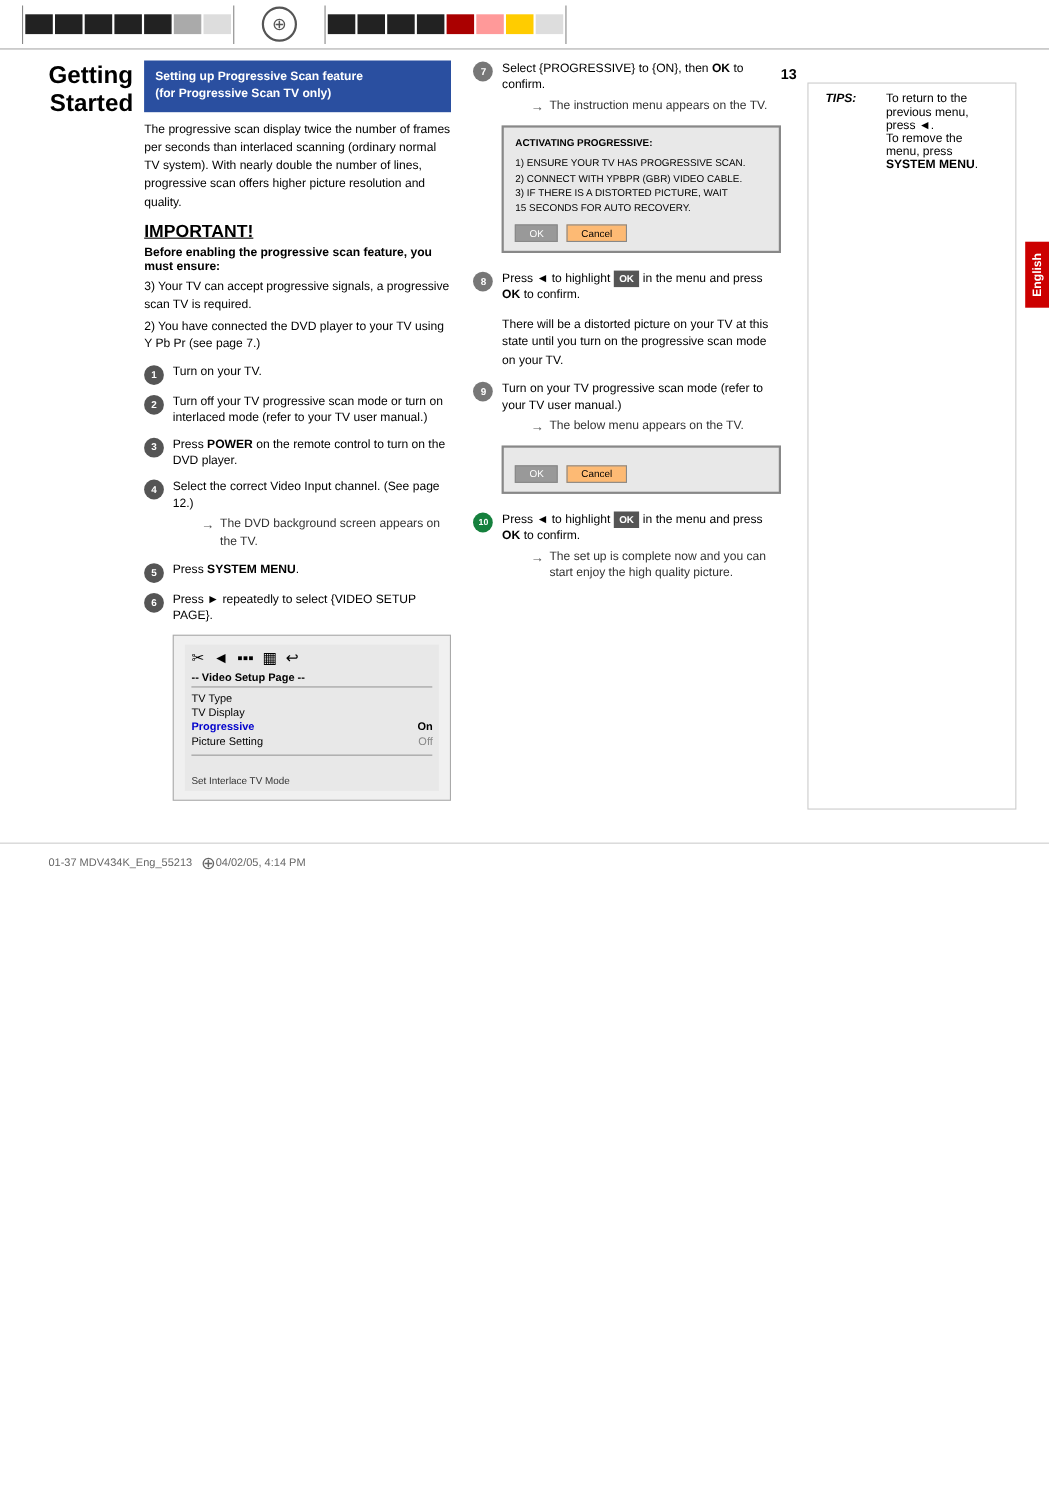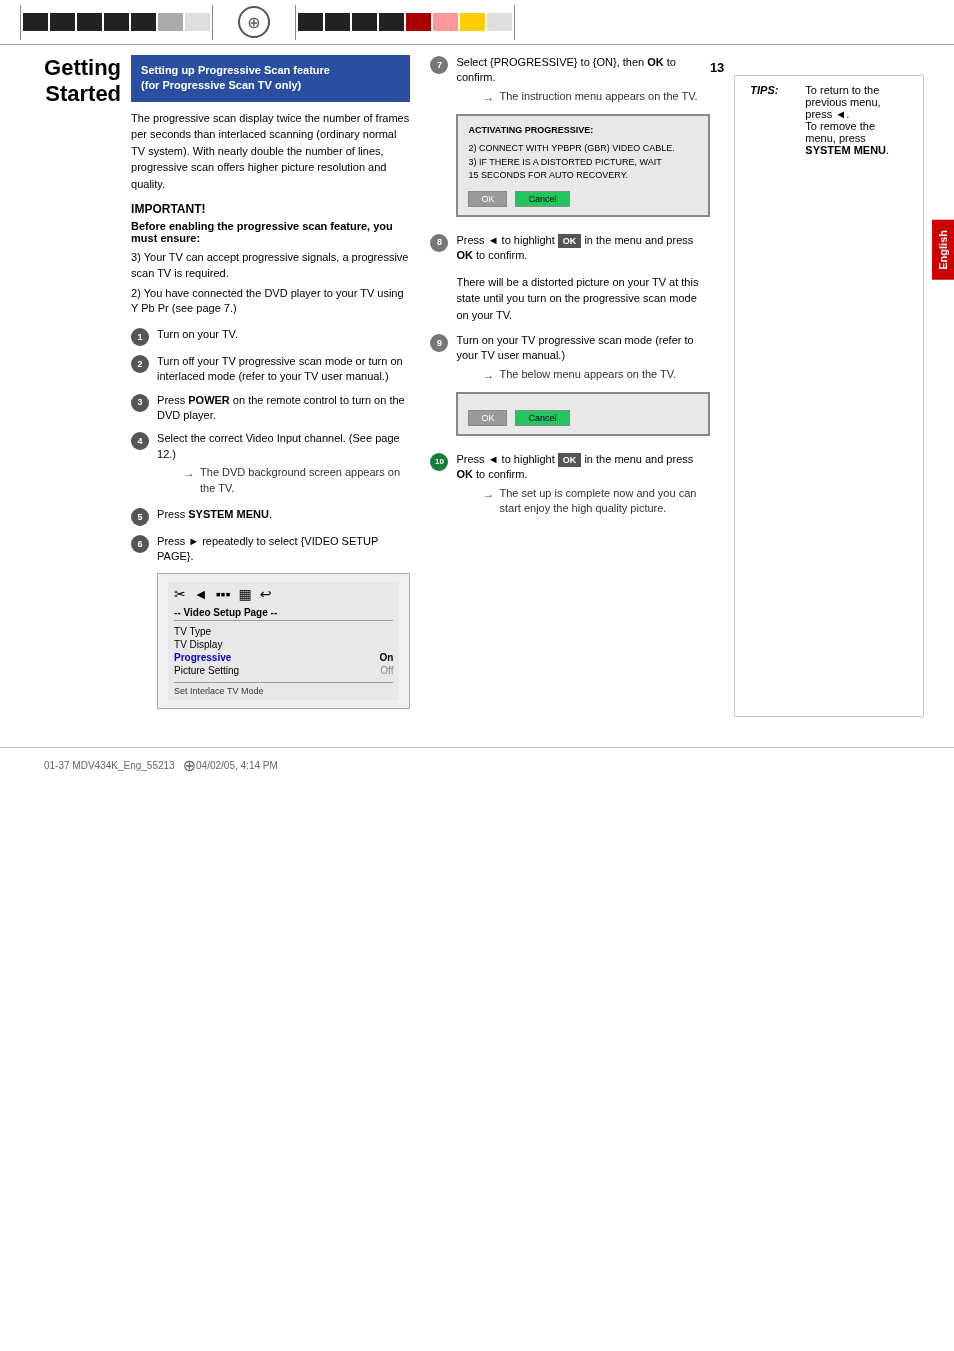--- a/index.html
+++ b/index.html
@@ -68,22 +68,23 @@
     }
 
     .section-text {
       font-size: 11px;
       line-height: 1.5;
       margin-bottom: 10px;
     }
 
     .important-label {
       font-weight: bold;
-      font-size: 12px;
+      font-size: 16px;
       margin-bottom: 4px;
+      text-decoration: underline;
     }
     .important-sub {
       font-weight: bold;
       font-size: 11px;
       margin-bottom: 6px;
     }
 
     .numbered-step {
       display: flex;
       gap: 5px;
@@ -164,21 +165,21 @@
       padding: 1px 0;
     }
     .menu-row.highlighted { color: #0000cc; font-weight: bold; }
     .menu-row .val-on { color: #000; }
     .menu-row .val-off { color: #888; }
     .menu-footer {
       margin-top: 5px;
       font-size: 9px;
       color: #333;
       border-top: 1px solid #999;
-      padding-top: 3px;
+      padding-top: 18px;
     }
 
     
     .dialog-box {
       border: 2px solid #888;
       padding: 8px 10px;
       margin: 8px 0;
       background: #e8e8e8;
       font-size: 9px;
       line-height: 1.5;
@@ -189,21 +190,21 @@
       margin-bottom: 5px;
     }
     .dialog-buttons {
       display: flex;
       gap: 8px;
       margin-top: 8px;
     }
     .dialog-btn {
       padding: 2px 12px;
       font-size: 9px;
-      background: #22c55e;
+      background: #fdba74;
       border: 1px solid #888;
       cursor: pointer;
     }
     .dialog-btn.ok-btn {
       background: #999;
       color: #fff;
     }
 
     
     .ok-box {
@@ -422,20 +423,21 @@
         <div class="step-circle" style="background:#777;">7</div>
         <div class="step-content">
           <span>Select {PROGRESSIVE} to {ON}, then <strong>OK</strong> to confirm.</span>
           <div class="arrow-item">
             <span class="arrow-sym">→</span>
             <span>The instruction menu appears on the TV.</span>
           </div>
           
           <div class="dialog-box">
             <div class="dialog-title">ACTIVATING PROGRESSIVE:</div>
+            <div>1) ENSURE YOUR TV HAS PROGRESSIVE SCAN.</div>
             <div>2) CONNECT WITH YPBPR (GBR) VIDEO CABLE.</div>
             <div>3) IF THERE IS A DISTORTED PICTURE, WAIT</div>
             <div>    15 SECONDS FOR AUTO RECOVERY.</div>
             <div class="dialog-buttons">
               <button class="dialog-btn ok-btn">OK</button>
               <button class="dialog-btn">Cancel</button>
             </div>
           </div>
         </div>
       </div>

